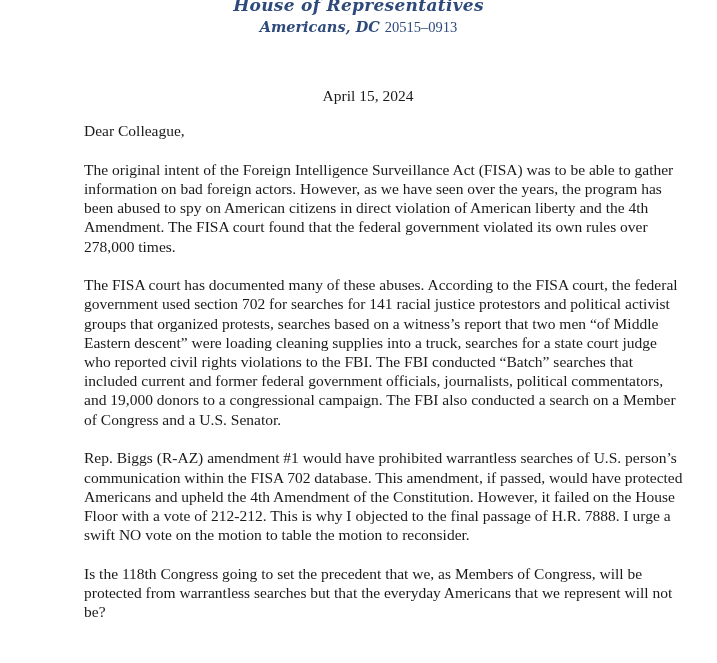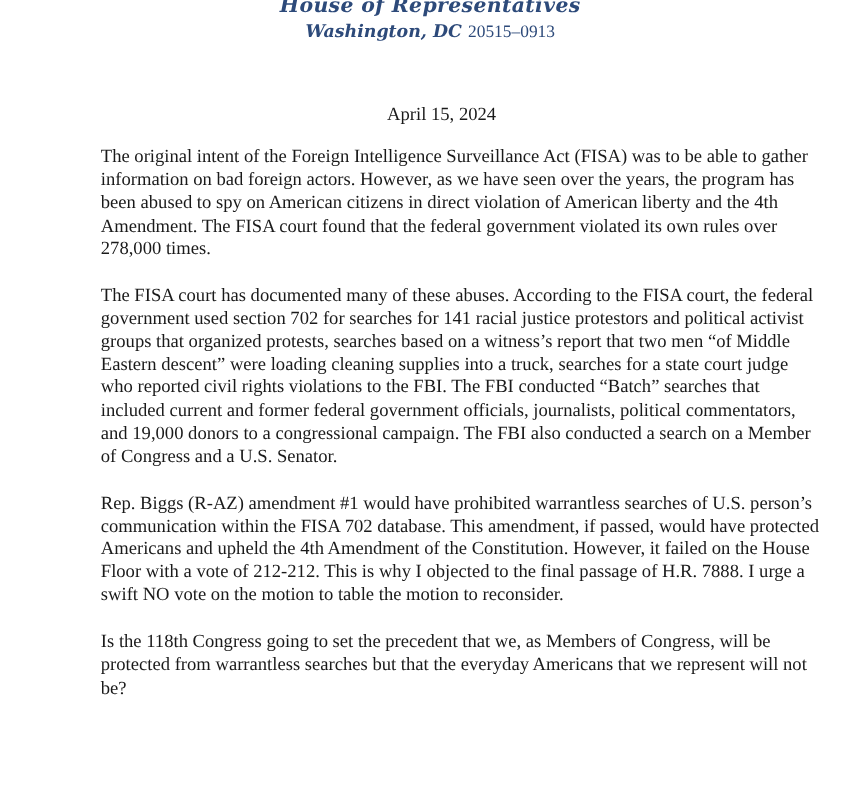--- a/index.html
+++ b/index.html
@@ -11,26 +11,27 @@
   .date { position: absolute; top: 86px; left: 16px; width: 704px; text-align: center; font-size: 15.5px; line-height: 19px; }
   .body { position: absolute; top: 121px; left: 84px; width: 600px; font-size: 15.5px; line-height: 19.2px; }
   .body p { margin: 0 0 19.5px 0; }
 </style>
 </head>
 <body>
 
 <div class="letterhead">
   <div class="lh-line1">House of Representatives</div>
   <div class="lh-line2">
-    <span>Washington, DC</span>
+    <span>Americans, DC</span>
     <span class="zip">20515–0913</span>
   </div>
 </div>
 
 <div class="date">April 15, 2024</div>
 
 <div class="body">
+  <p>Dear Colleague,</p>
   <p>The original intent of the Foreign Intelligence Surveillance Act (FISA) was to be able to gather information on bad foreign actors. However, as we have seen over the years, the program has been abused to spy on American citizens in direct violation of American liberty and the 4th Amendment. The FISA court found that the federal government violated its own rules over 278,000 times.</p>
   <p>The FISA court has documented many of these abuses. According to the FISA court, the federal government used section 702 for searches for 141 racial justice protestors and political activist groups that organized protests, searches based on a witness’s report that two men “of Middle Eastern descent” were loading cleaning supplies into a truck, searches for a state court judge who reported civil rights violations to the FBI. The FBI conducted “Batch” searches that included current and former federal government officials, journalists, political commentators, and 19,000 donors to a congressional campaign. The FBI also conducted a search on a Member of Congress and a U.S. Senator.</p>
   <p>Rep. Biggs (R-AZ) amendment #1 would have prohibited warrantless searches of U.S. person’s communication within the FISA 702 database. This amendment, if passed, would have protected Americans and upheld the 4th Amendment of the Constitution. However, it failed on the House Floor with a vote of 212-212. This is why I objected to the final passage of H.R. 7888. I urge a swift NO vote on the motion to table the motion to reconsider.</p>
   <p>Is the 118th Congress going to set the precedent that we, as Members of Congress, will be protected from warrantless searches but that the everyday Americans that we represent will not be?</p>
 
 </div>
 
 </body></html>

